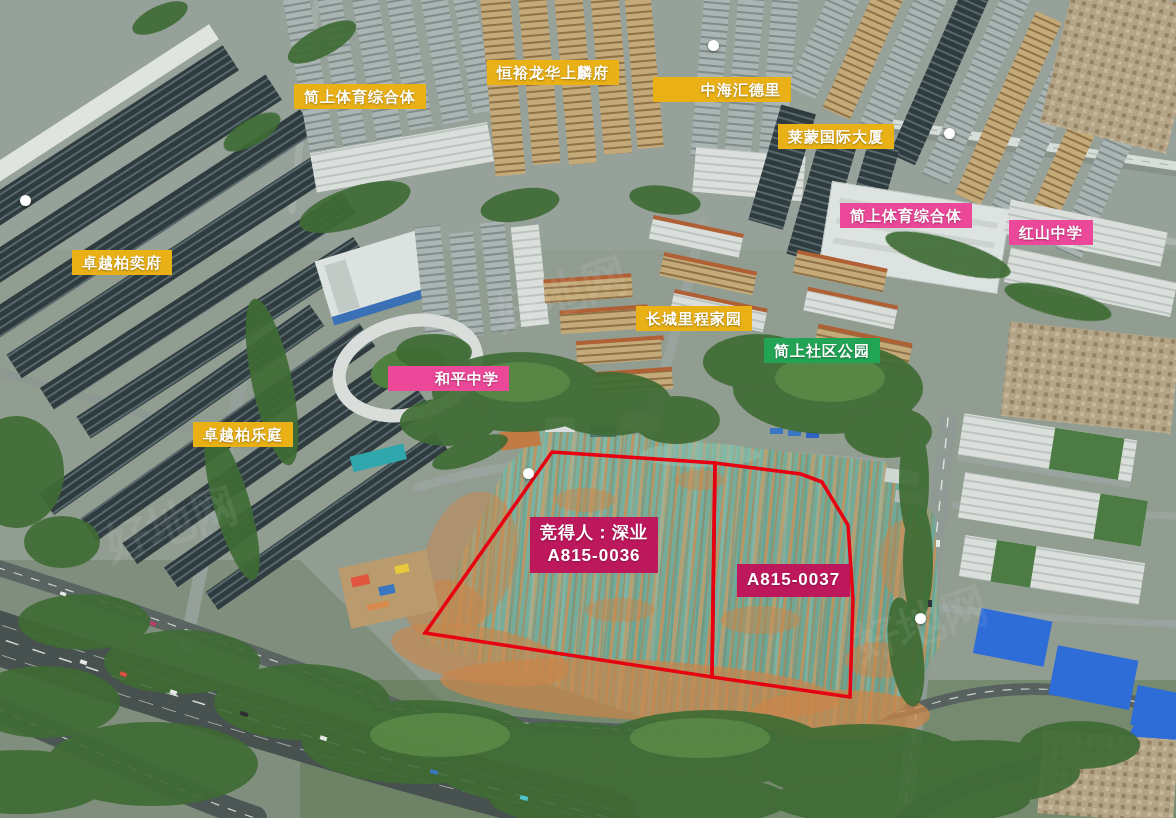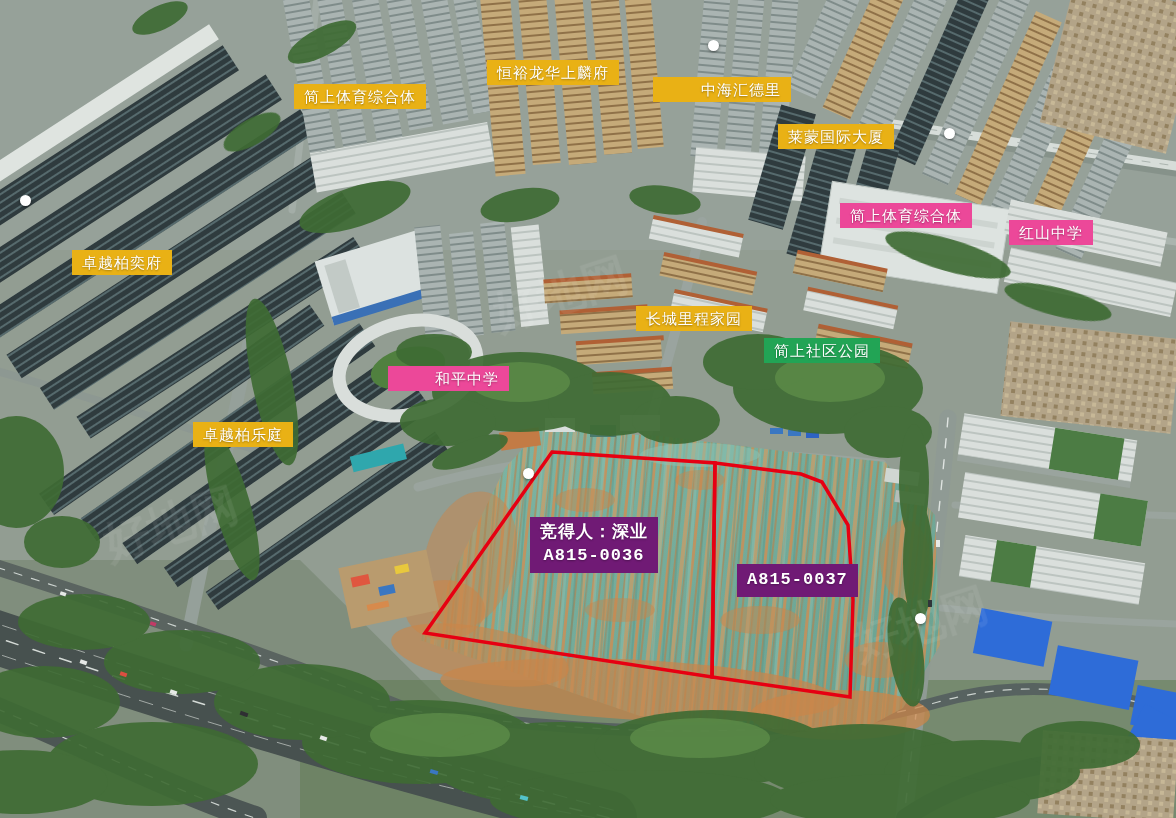--- a/index.html
+++ b/index.html
@@ -2,33 +2,32 @@
 <html><head>
 <meta charset="utf-8">
 <style>
   html,body{margin:0;padding:0;background:#222;}
   .stage{
     position:relative;width:1176px;height:818px;overflow:hidden;
     background:#8e998e;font-family:"Liberation Sans",sans-serif;
   }
   .stage > svg{position:absolute;left:0;top:0;width:100%;height:100%;display:block;}
   .map-label{
-    position:absolute;color:#fff;font-weight:400;font-size:15px;line-height:1;
+    position:absolute;color:#fff;font-weight:700;font-size:15px;line-height:1;
     padding:5px 10px;white-space:nowrap;letter-spacing:1px;
     text-shadow:0 1px 2px rgba(0,0,0,.35);z-index:5;
   }
   .lbl-yellow{background:#e9b115;}
   .lbl-blue{background:#ec4899;}
   .lbl-green{background:#22a455;}
   .lbl-red{
-    position:absolute;background:#701a75;color:#fff;font-weight:700;
+    position:absolute;background:#be185d;color:#fff;font-weight:700;
     font-size:17px;line-height:1.35;padding:5px 10px;white-space:nowrap;
     text-align:center;letter-spacing:1px;z-index:5;
     text-shadow:0 1px 2px rgba(0,0,0,.3);
-    font-family:Liberation Mono, monospace;
   }
   .marker-dot{
     position:absolute;width:11px;height:11px;border-radius:50%;
     background:#ffffff;box-shadow:0 1px 3px rgba(0,0,0,.45);z-index:4;
   }
 </style>
 </head>
 <body>
 
 <div class="stage">

